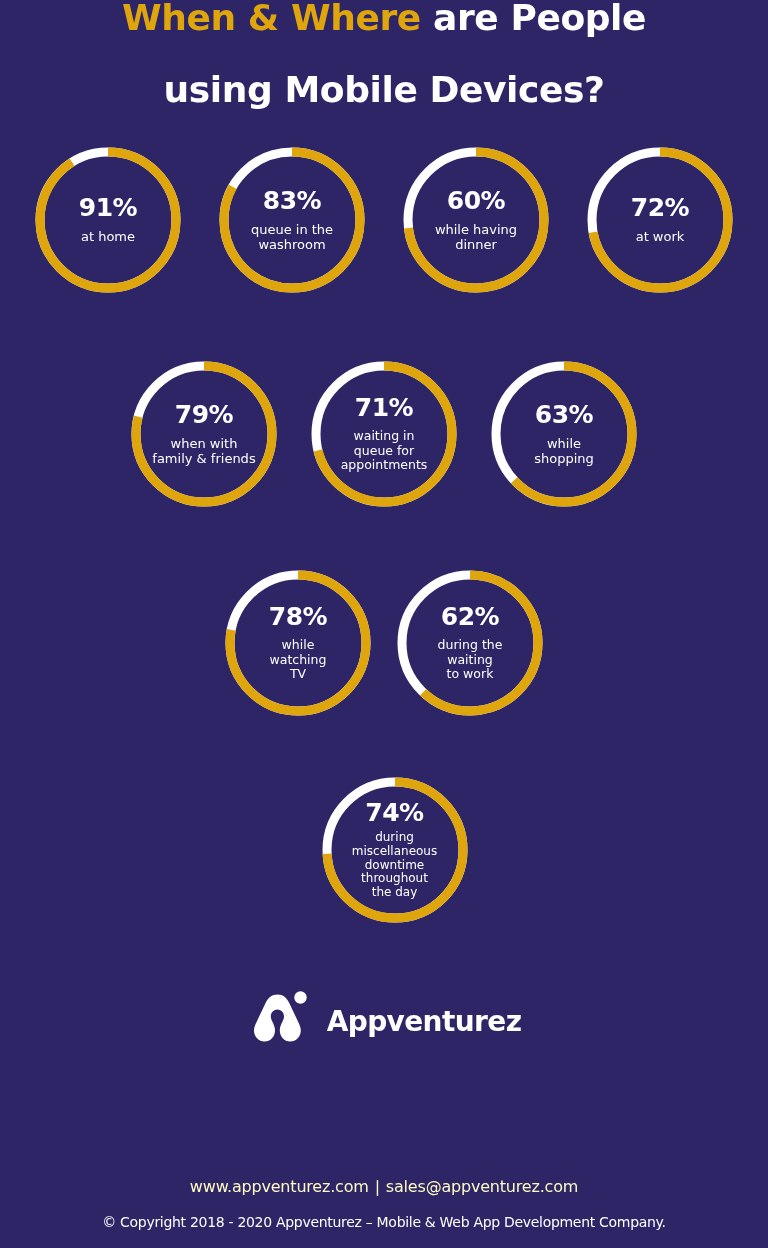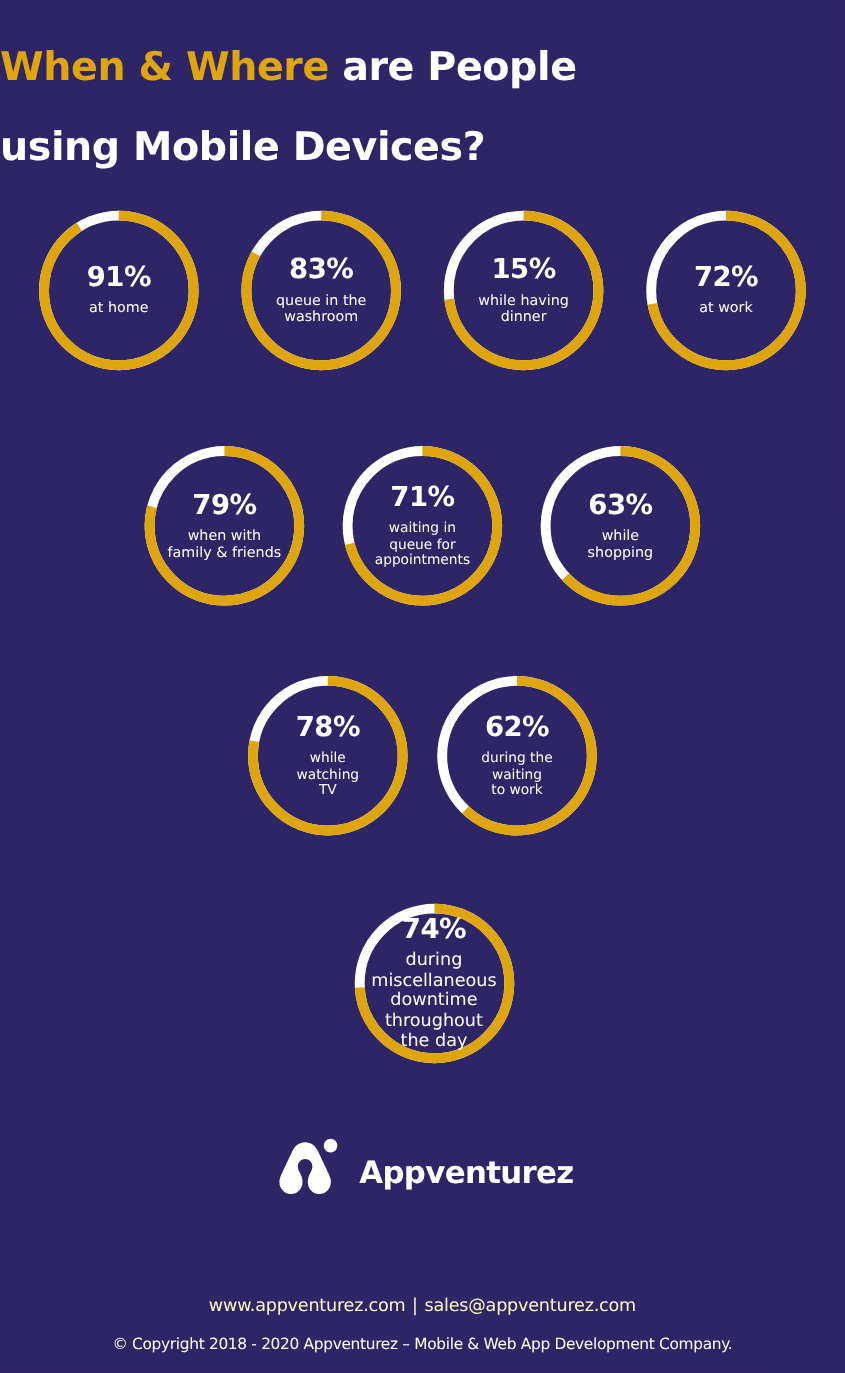--- a/index.html
+++ b/index.html
@@ -6,21 +6,21 @@
   html,body { background:#2e2566; }
   body {
     width:768px; height:1248px;
     font-family:"DejaVu Sans", sans-serif;
     color:#ffffff;
     overflow:hidden;
     position:relative;
   }
 
   
-  .title-block { padding-top:44px; }
+  .title-block { text-align:center; }
   .title-line {
     font-family:"DejaVu Sans", sans-serif;
     font-weight:bold;
     font-size:36px;
     letter-spacing:-0.4px;
     line-height:1.0;
   }
   .title-line.second { margin-top:36px; }
   .t-gold { color:#dfa50c; }
   .t-white { color:#ffffff; }
@@ -67,21 +67,21 @@
   }
   .lbl {
     margin-top:9px;
     font-family:"DejaVu Sans", sans-serif;
     font-size:13px;
     line-height:1.18;
     color:#ffffff;
     white-space:pre-line;
   }
   .donut.tight .lbl { font-size:12.5px; }
-  .donut.small-lbl .lbl { font-size:16px; margin-top:6px; line-height:1.16; }
+  .donut.small-lbl .lbl { font-size:12px; margin-top:6px; line-height:1.16; }
 
   
   .logo-wrap {
     margin-top:62px;
     display:flex;
     align-items:center;
     justify-content:center;
     gap:16px;
   }
   .logo-mark { width:64px; height:68px; flex:0 0 auto; }
@@ -148,21 +148,21 @@
           <div class="lbl">queue in the
 washroom</div>
         </div>
       </div>
       <div class="donut">
         <svg viewBox="0 0 152 152">
           <circle cx="76" cy="76" r="68" fill="none" stroke="#ffffff" stroke-width="9"></circle>
           <circle cx="76" cy="76" r="68" fill="none" stroke="#dfa50c" stroke-width="9" stroke-dasharray="311.90 115.36" transform="rotate(-90 76 76)"></circle>
         </svg>
         <div class="inner">
-          <div class="pct">15%</div>
+          <div class="pct">60%</div>
           <div class="lbl">while having
 dinner</div>
         </div>
       </div>
       <div class="donut">
         <svg viewBox="0 0 152 152">
           <circle cx="76" cy="76" r="68" fill="none" stroke="#ffffff" stroke-width="9"></circle>
           <circle cx="76" cy="76" r="68" fill="none" stroke="#dfa50c" stroke-width="9" stroke-dasharray="307.62 119.63" transform="rotate(-90 76 76)"></circle>
         </svg>
         <div class="inner">

